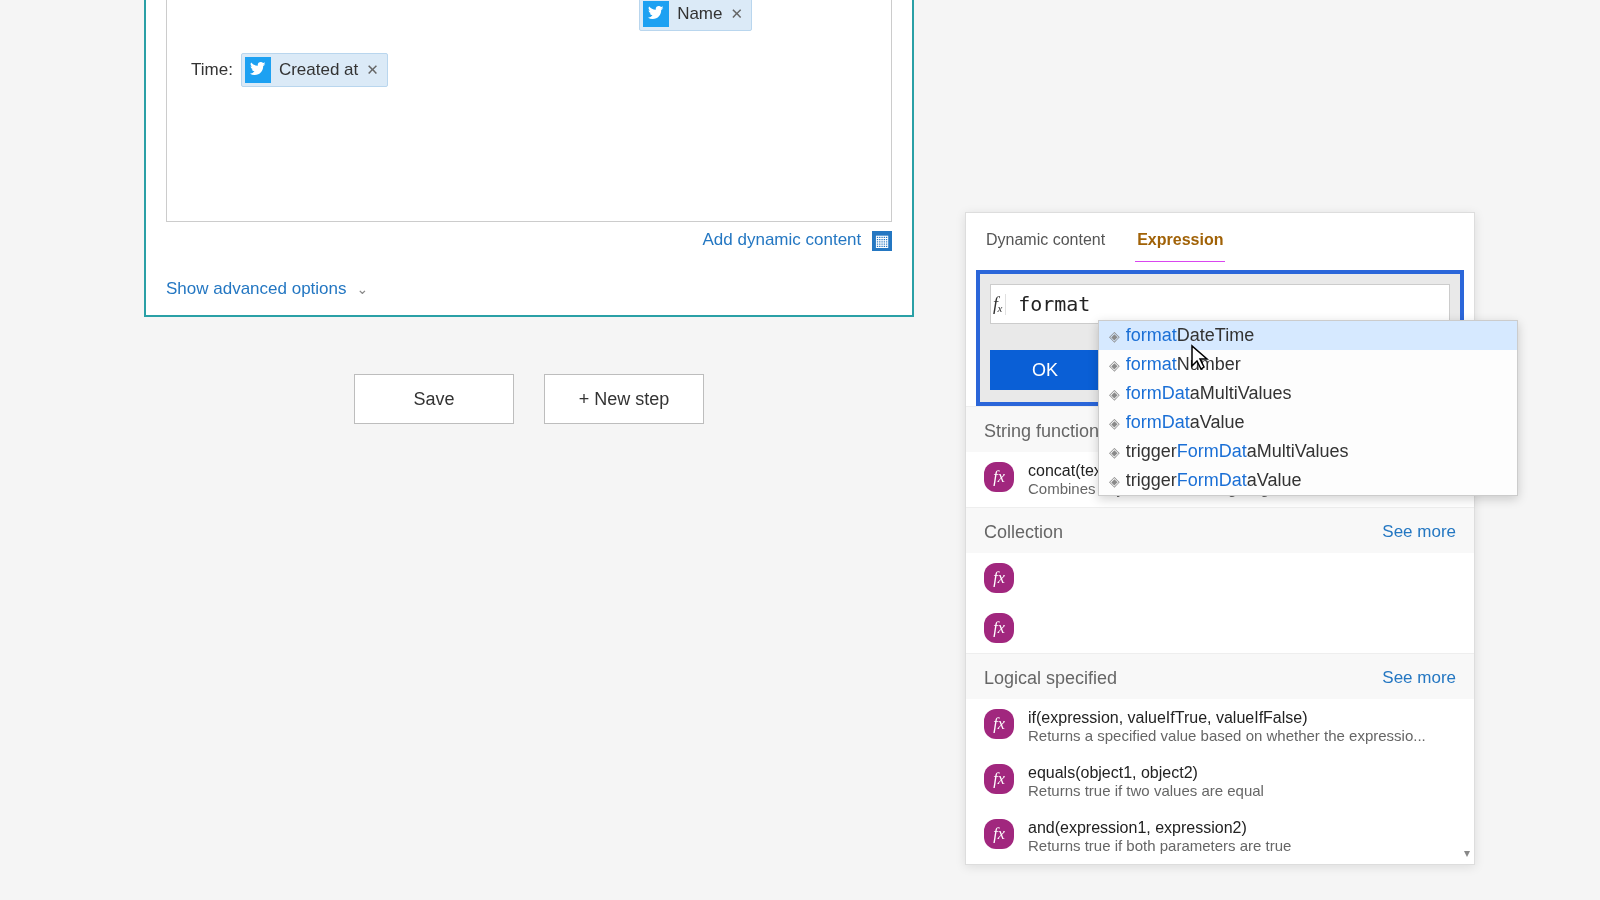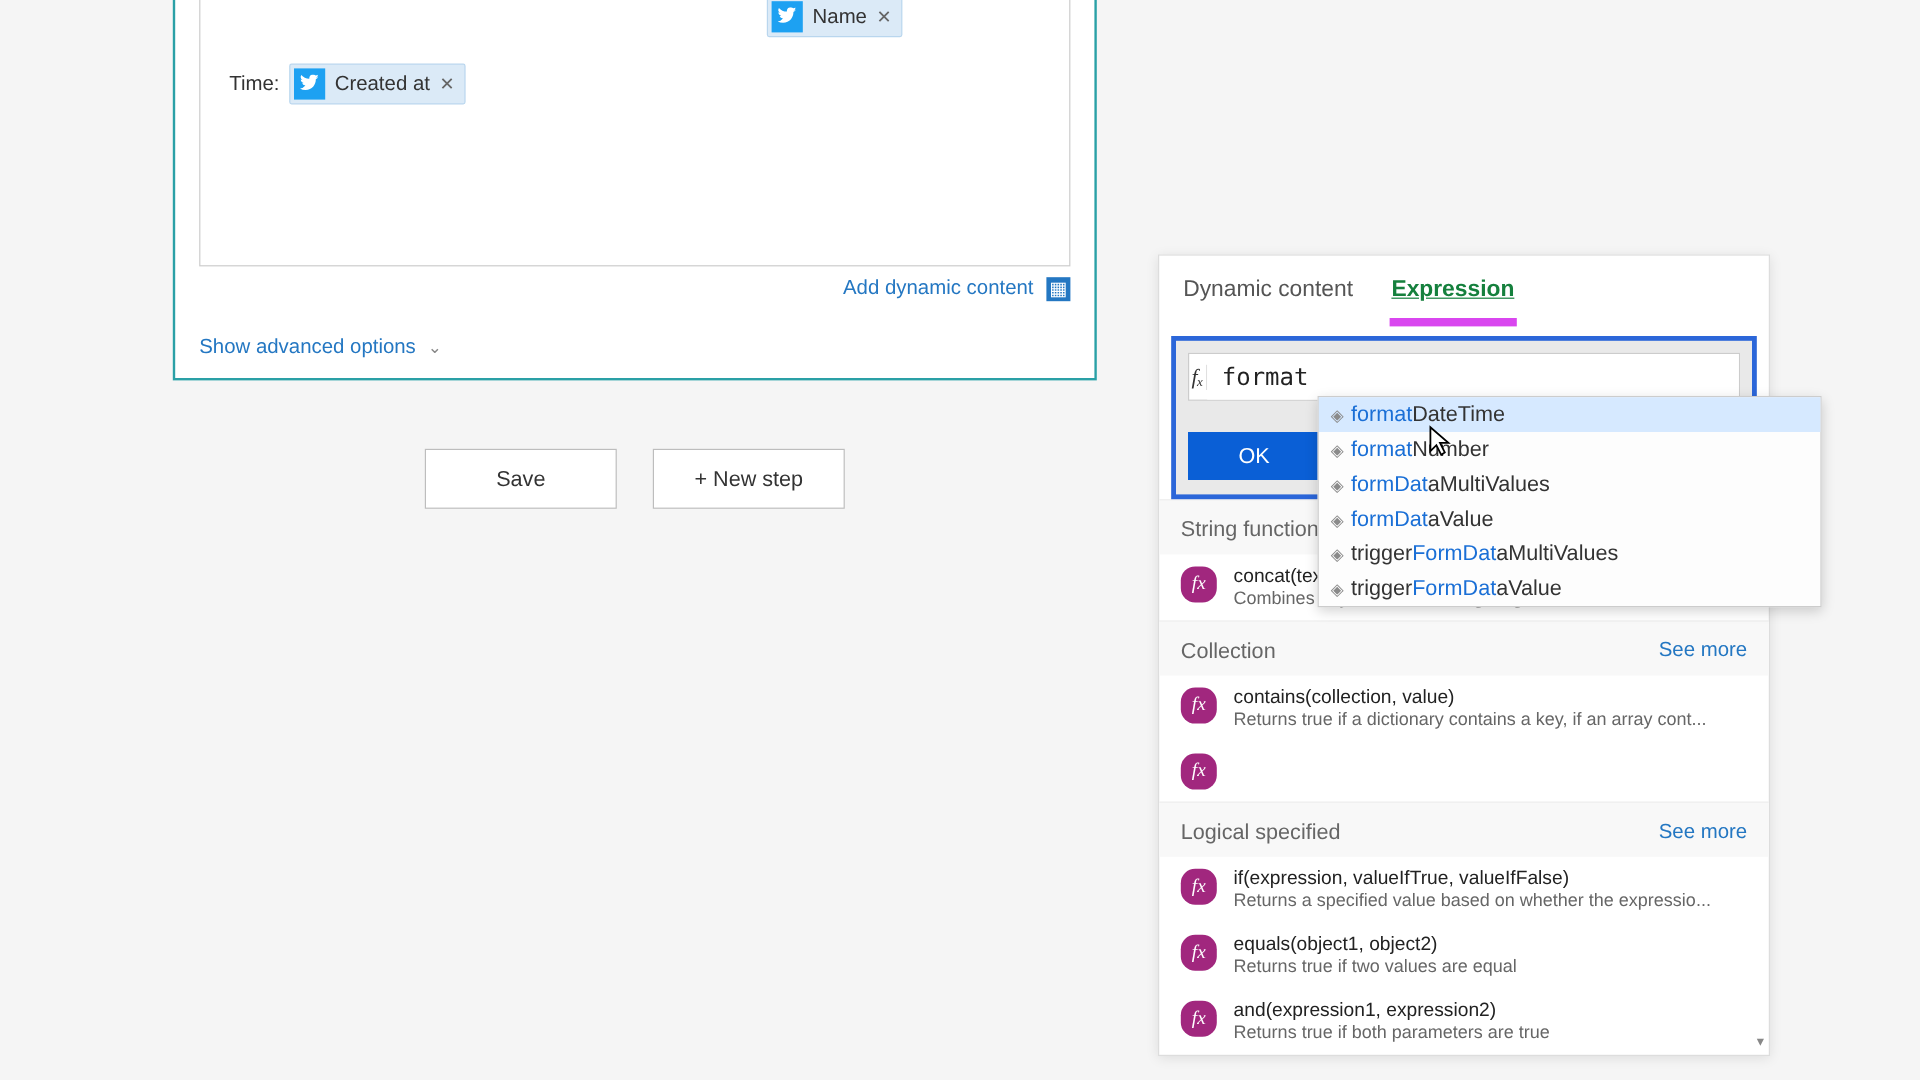--- a/index.html
+++ b/index.html
@@ -56,22 +56,22 @@
     justify-content: center; cursor: pointer;
   }
 
   
   .panel {
     position: absolute; left: 965px; top: 212px; width: 510px;
     background: #fff; border: 1px solid #ddd;
     box-shadow: 0 2px 10px rgba(0,0,0,0.1);
   }
   .tabs { display: flex; padding: 10px 18px 0 18px; gap: 28px; }
-  .tab { font-size: 19px; color: #555; padding: 8px 2px 12px 2px; cursor: pointer; }
-  .tab.active { font-weight: 600; color: #15803d; border-bottom: 7px solid #d946ef; text-decoration: underline; }
+  .tab { font-size: 16px; color: #555; padding: 8px 2px 12px 2px; cursor: pointer; }
+  .tab.active { font-weight: 600; color: #a16207; border-bottom: 1px solid #d946ef; }
 
   .fx-wrap {
     margin: 8px 10px 0 10px; border: 4px solid #2b66d9; background: #e9e9e9;
     padding: 10px 10px 12px 10px; position: relative;
   }
   .fx-row { display: flex; align-items: center; background: #fff; border: 1px solid #ccc; height: 40px; }
   .fx-label { font-style: italic; font-family: "Times New Roman", serif; font-size: 18px; color: #333; padding: 0 2px; border-right: 1px solid #e0e0e0; }
   .fx-input {
     flex: 1; border: none; outline: none; font-family: Consolas, monospace;
     font-size: 20px; padding: 0 12px; height: 100%; color: #222;
@@ -222,24 +222,20 @@
       <div class="fn-desc">Combines any number of strings together</div>
     </div>
   </div>
 
   <div class="cat">
     <span>Collection</span>
     <span class="more">See more</span>
   </div>
   <div class="fn">
     <div class="fx-badge">fx</div>
-    <div class="fn-txt">
-      <div class="fn-sig">contains(collection, value)</div>
-      <div class="fn-desc">Returns true if a dictionary contains a key, if an array cont...</div>
-    </div>
   </div>
   <div class="fn">
     <div class="fx-badge">fx</div>
   </div>
 
   <div class="cat">
     <span>Logical specified</span>
     <span class="more">See more</span>
   </div>
   <div class="fn">

